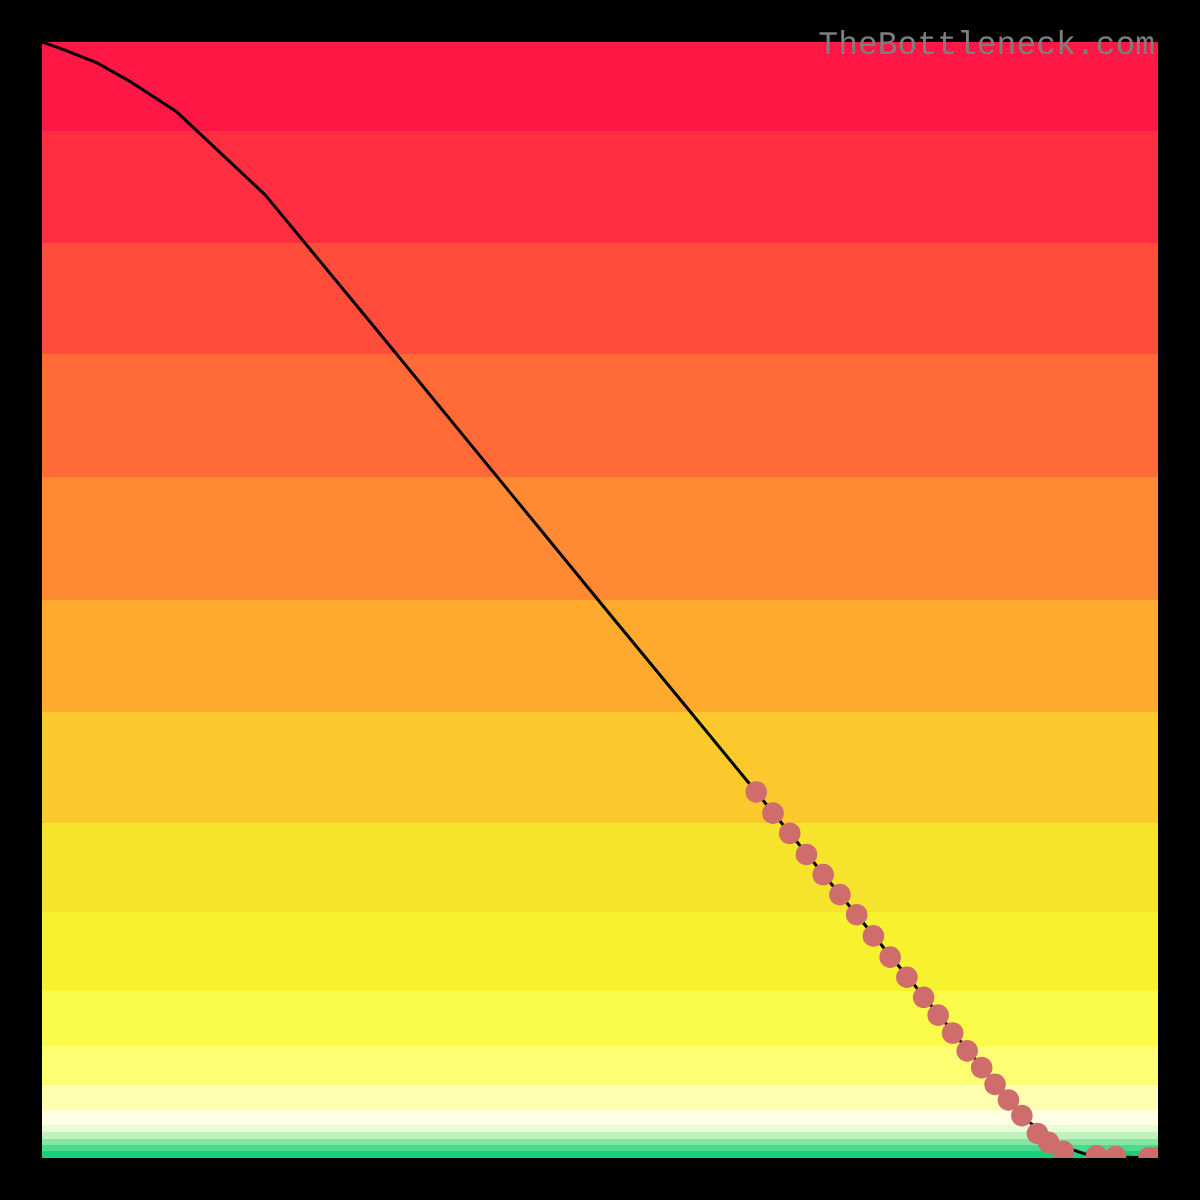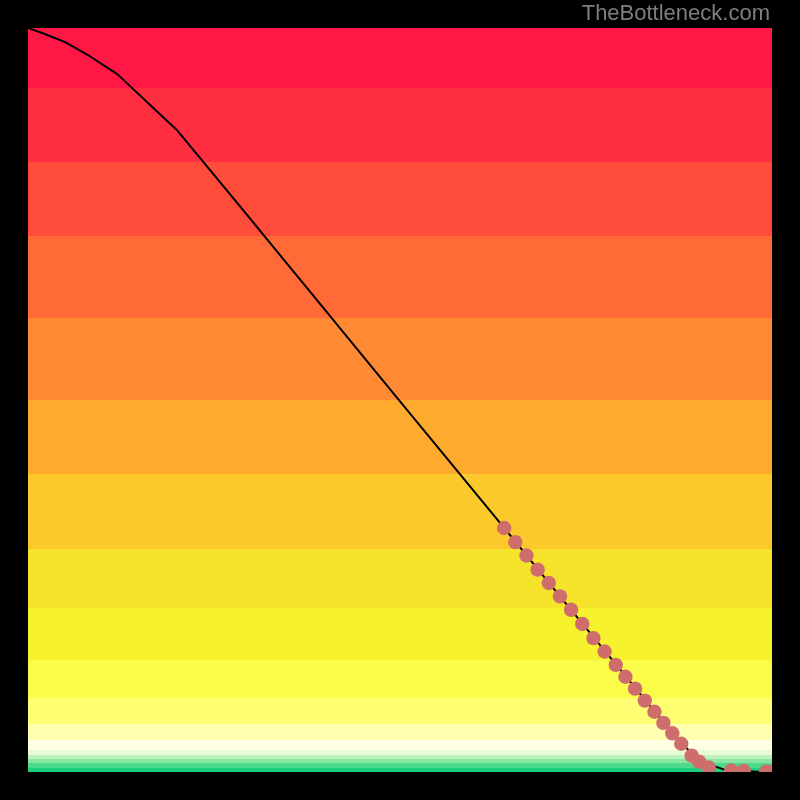--- a/index.html
+++ b/index.html
@@ -26,27 +26,28 @@
     box-sizing: border-box;
     overflow: hidden;
   }
   
   .gradient-fill {
     position: absolute;
     inset: 0;
   }
   .watermark {
     position: absolute;
-    top: 0;
+    top: 18px;
     right: 30px;
     color: #7e7e7e;
     font-size: 22px;
     font-weight: 500;
     letter-spacing: 0px;
     white-space: nowrap;
+    font-family: Liberation Mono, monospace;
   }
   svg.overlay {
     position: absolute;
     inset: 0;
     width: 100%;
     height: 100%;
   }
 </style>
 </head>
 <body>

